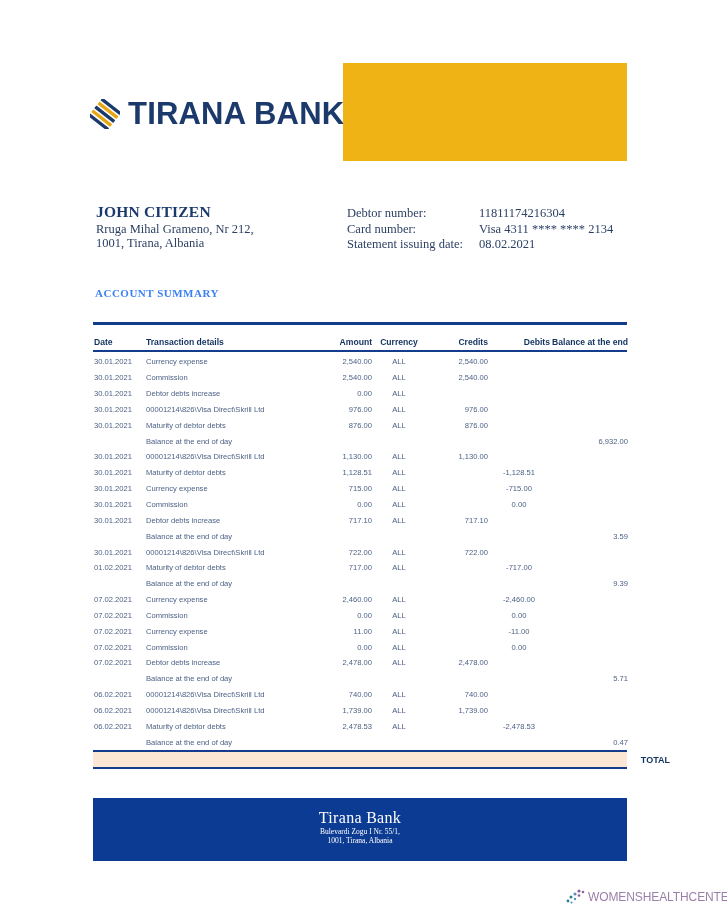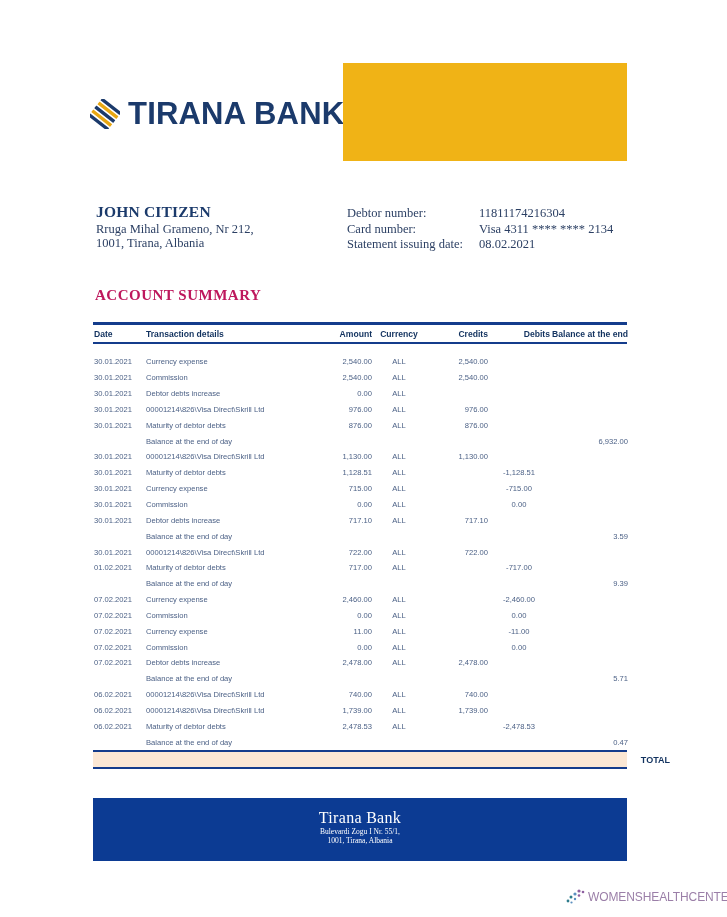--- a/index.html
+++ b/index.html
@@ -101,23 +101,23 @@
     color: #2B3F63;
     white-space: nowrap;
   }
 
   
   .section-title {
     position: absolute;
     left: 95px; top: 287px;
     font-family: "Liberation Serif", serif;
     font-weight: bold;
-    font-size: 15px;
+    font-size: 11px;
     letter-spacing: 0.5px;
-    color: #be185d;
+    color: #3b82f6;
   }
 
   
   .table {
     position: absolute;
     left: 93px; top: 322px;
     width: 534px;
   }
   .rule-top {
     height: 3px;
@@ -128,24 +128,25 @@
     background: #143C8C;
   }
   .thead {
     display: flex;
     align-items: center;
     height: 16px;
     font-size: 8.6px;
     font-weight: bold;
     color: #12325F;
     padding-top: 1px;
+    margin-top: 8px;
   }
   .thead + .rule-thin { margin-bottom: 0; }
   .tbody {
-    padding-top: 10px;
+    padding-top: 2px;
   }
   .row {
     display: flex;
     align-items: center;
     height: 15.85px;
     font-size: 7.6px;
     color: #4C6186;
     white-space: nowrap;
   }
   .c-date   { width: 52px;  flex: 0 0 52px;  text-align: left; padding-left: 1px; }

